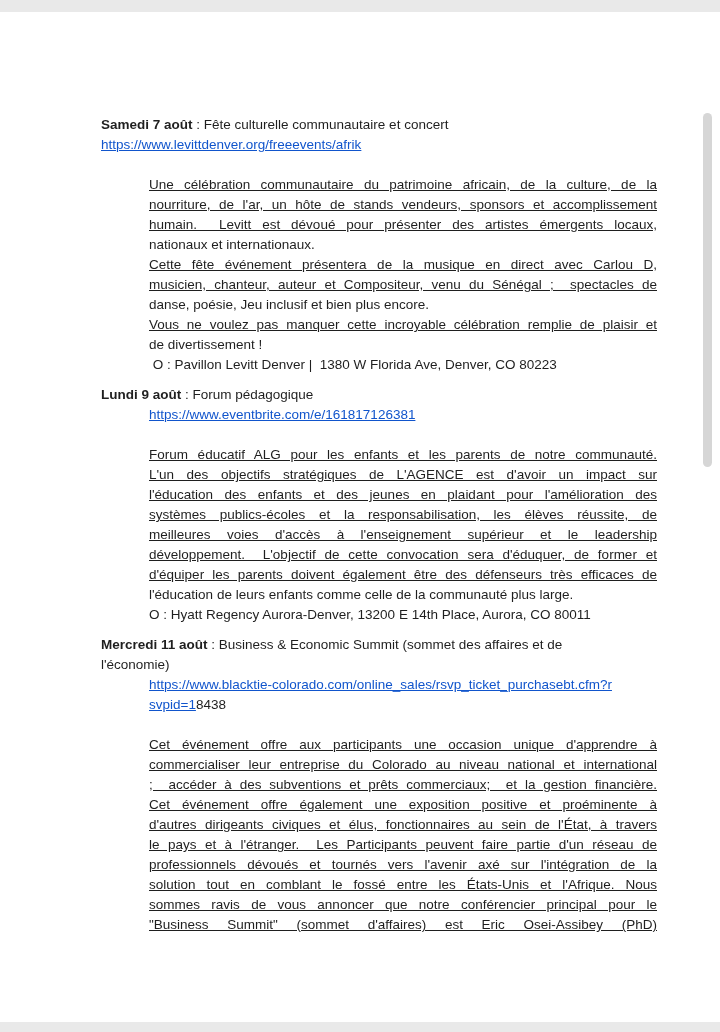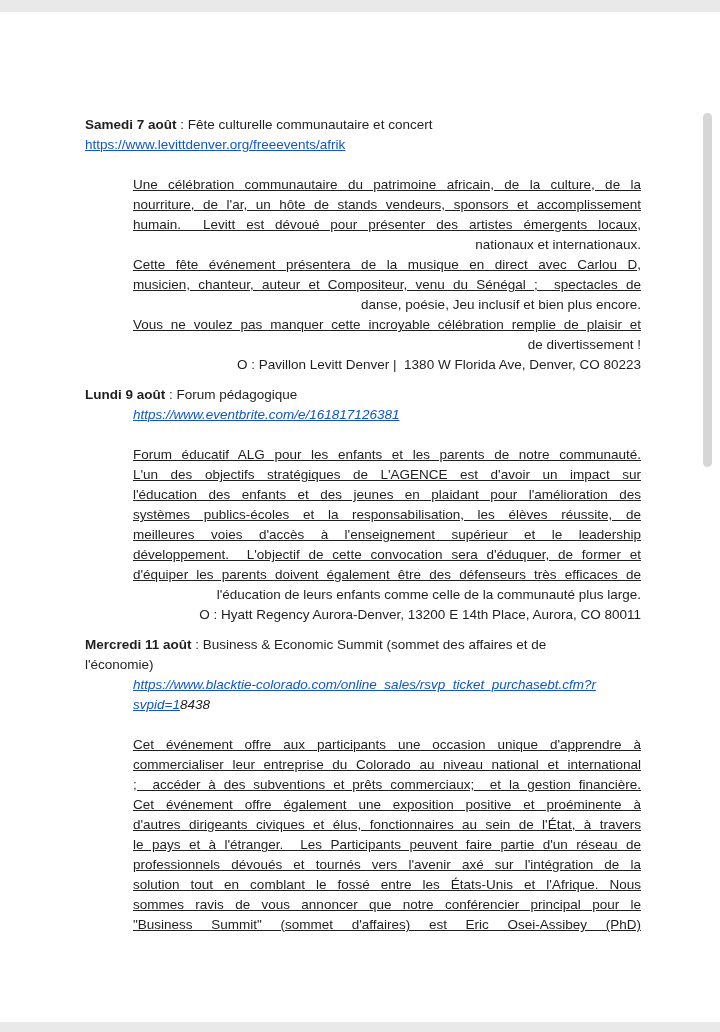--- a/index.html
+++ b/index.html
@@ -24,36 +24,36 @@
     box-sizing: border-box;
     width: 720px; height: 1010px;
     background: var(--paper, #ffffff);
     padding: 103px 79px 0 85px;
   }
   .content {
     color: var(--text, #1f1f1f);
     font-size: 13.5px;
     line-height: 20px;
     white-space: pre-wrap;
+    margin-left: 16px;
   }
   .event + .event { margin-top: 10px; }
   .h-line { font-weight: 400; }
   .h-bold { font-weight: 700; }
   .link-line { }
-  .indent { margin-left: 48px; font-style: italic; }
+  .indent { margin-left: 48px; }
   a.link, .link {
     color: var(--link, #1155cc);
     text-decoration: underline;
     cursor: pointer;
   }
   .desc { margin-top: 20px; }
   .body-line {
     margin-left: 48px;
     width: 508px;
-    text-align: right;
   }
   .body-line.stretch {
     text-align: justify;
     text-align-last: justify;
     text-decoration: underline;
   }
   .scrollbar-thumb {
     position: absolute;
     top: 113px; right: 8px;
     width: 9px; height: 354px;

